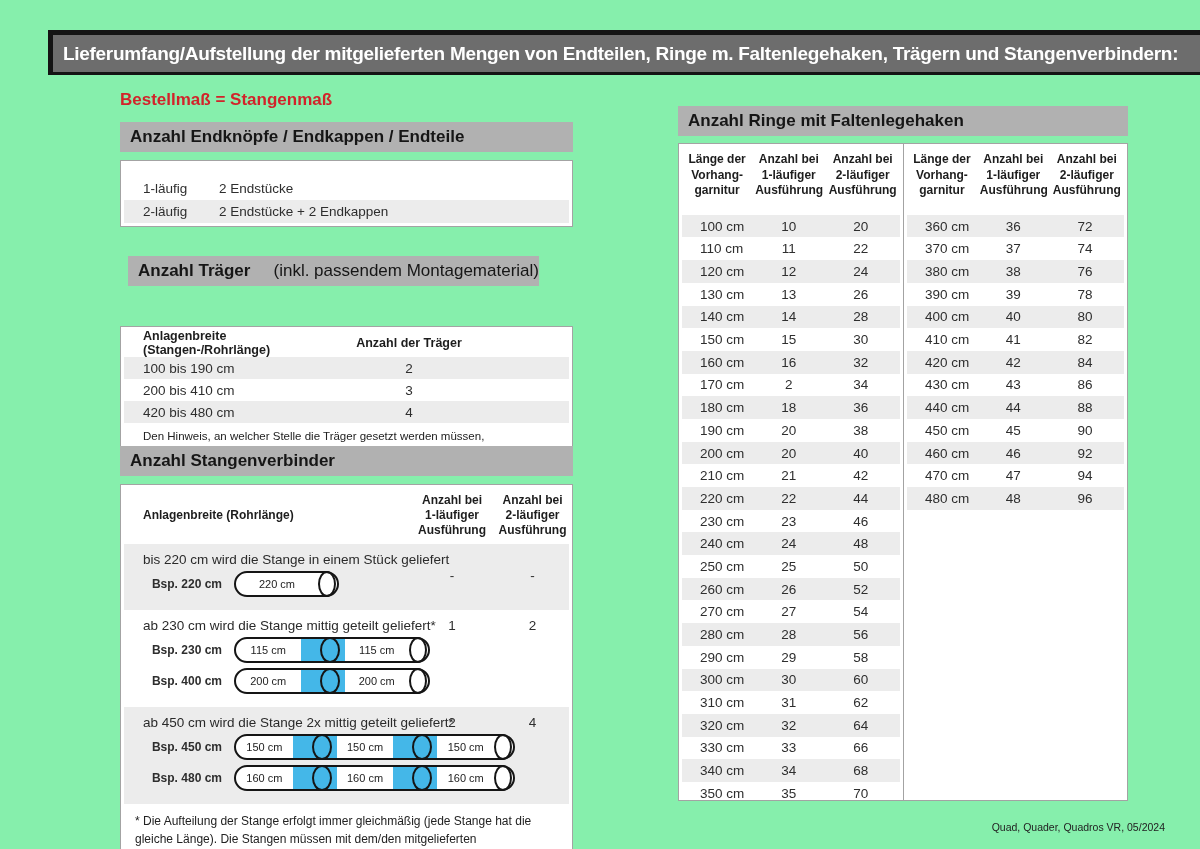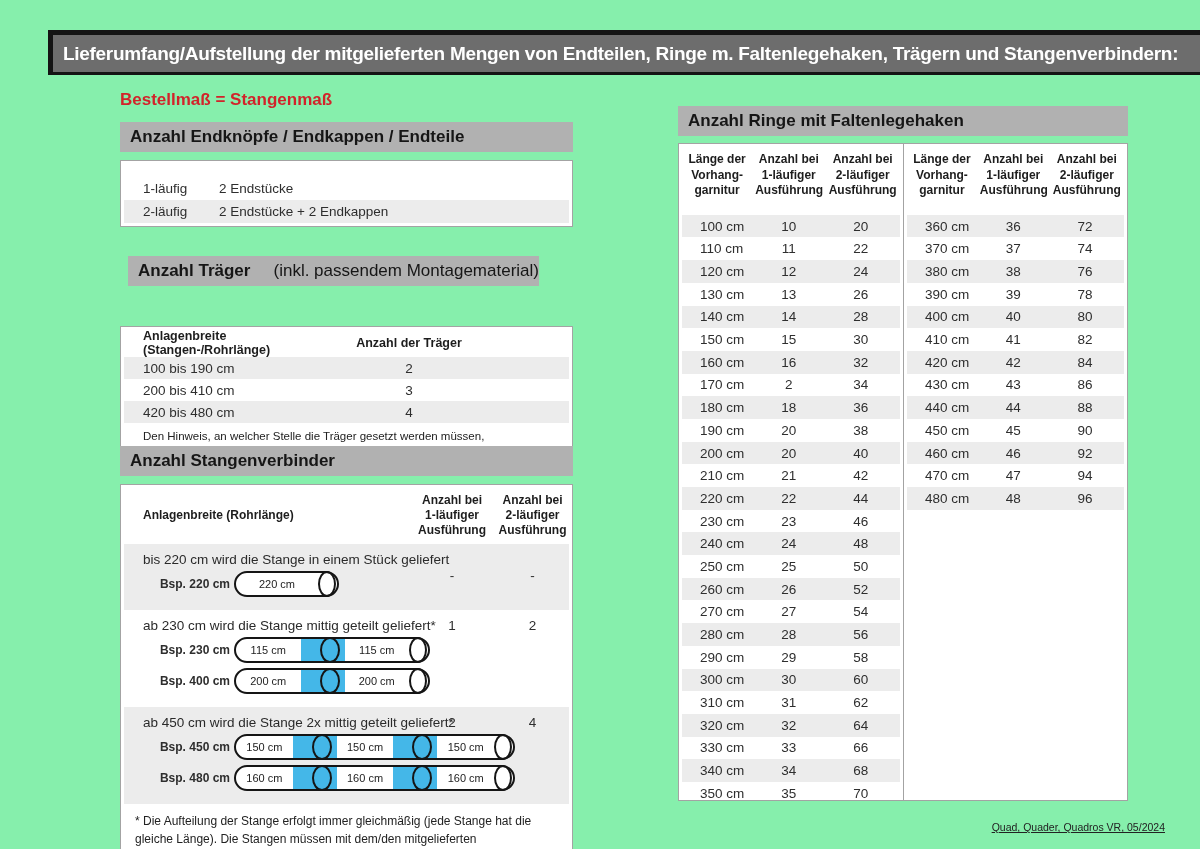--- a/index.html
+++ b/index.html
@@ -54,21 +54,21 @@
   
   .vb-box { padding-top:4px; }
   .vb-head { display:grid; grid-template-columns:290px 82px 79px; align-items:center; padding:4px 0 6px 0; }
   .vb-head .vc { font-size:12px; font-weight:bold; text-align:center; white-space:pre-line; line-height:1.25; color:#1d1d1d; }
   .vb-head .vc1 { text-align:left; padding-left:22px; white-space:normal; }
   .vblock { position:relative; margin:0 3px; padding:6px 0 8px 0; }
   .vdesc { font-size:13.5px; margin:2px 0 4px 19px; color:#2a2a2a; }
   .vval { position:absolute; width:82px; text-align:center; font-size:13.5px; }
   .vval.v1 { left:287px; } .vval.v2 { left:369px; width:79px; }
   .vex { display:flex; align-items:center; margin:4px 0 5px 0; }
-  .vex-label { width:110px; text-align:right; font-weight:bold; font-size:12px; padding-right:4px; flex:0 0 auto; }
+  .vex-label { width:110px; text-align:right; font-weight:bold; font-size:12px; padding-right:12px; flex:0 0 auto; }
   .vb-footnote { font-size:12px; line-height:1.5; padding:8px 12px 9px 14px; color:#222; }
 
   
   .rod { height:26px; border:2px solid #151515; border-radius:13px; background:#fff;
          display:flex; align-items:stretch; position:relative; flex:0 0 auto; }
   .rod-seg { flex:1; display:flex; align-items:center; justify-content:center; font-size:11px; color:#222; }
   .rod-joint { width:44px; background:var(--blue,#44b7e8); position:relative; flex:0 0 auto; }
   .rod-joint::after { content:""; position:absolute; top:-2px; bottom:-2px; right:5px; width:16px;
                       border:2px solid #151515; border-radius:50%; }
   .rod-endcap { width:18px; flex:0 0 auto; border:2px solid #151515; border-radius:50%; margin:-2px 1px -2px 0; }
@@ -77,21 +77,21 @@
   .rg-box { display:flex; }
   .rg-half { width:50%; }
   .rg-half + .rg-half { border-left:1px solid #a3a3a3; }
   .rg-head { display:grid; grid-template-columns:34% 30% 36%; padding:8px 0 16px 0; }
   .rg-head .rh { font-size:12px; font-weight:bold; text-align:center; white-space:pre-line; line-height:1.3; color:#1d1d1d; }
   .rg-row { display:grid; grid-template-columns:34% 30% 36%; height:22.7px; align-items:center;
             margin:0 3px; font-size:13.5px; }
   .rg-row .c1 { padding-left:18px; }
   .rg-row .c2, .rg-row .c3 { text-align:center; }
 
-  .footer { position:absolute; top:821px; right:35px; font-size:10.5px; color:#222;text-decoration:underline; }
+  .footer { position:absolute; top:821px; right:35px; font-size:10.5px; color:#222; }
 </style>
 </head>
 <body>
 
 <div class="page">
 
   <header class="title-bar">
     <span>Lieferumfang/Aufstellung der mitgelieferten Mengen von Endteilen, Ringe m. Faltenlegehaken, Trägern und Stangenverbindern:</span>
   </header>
 

